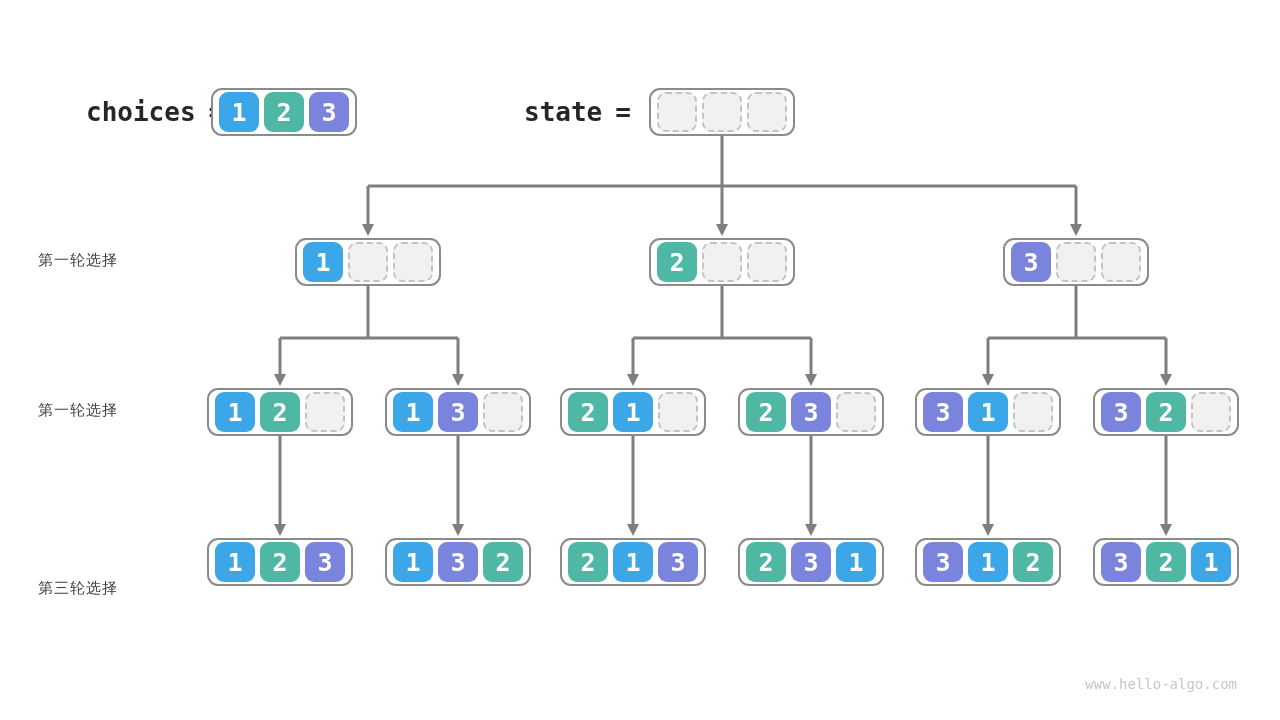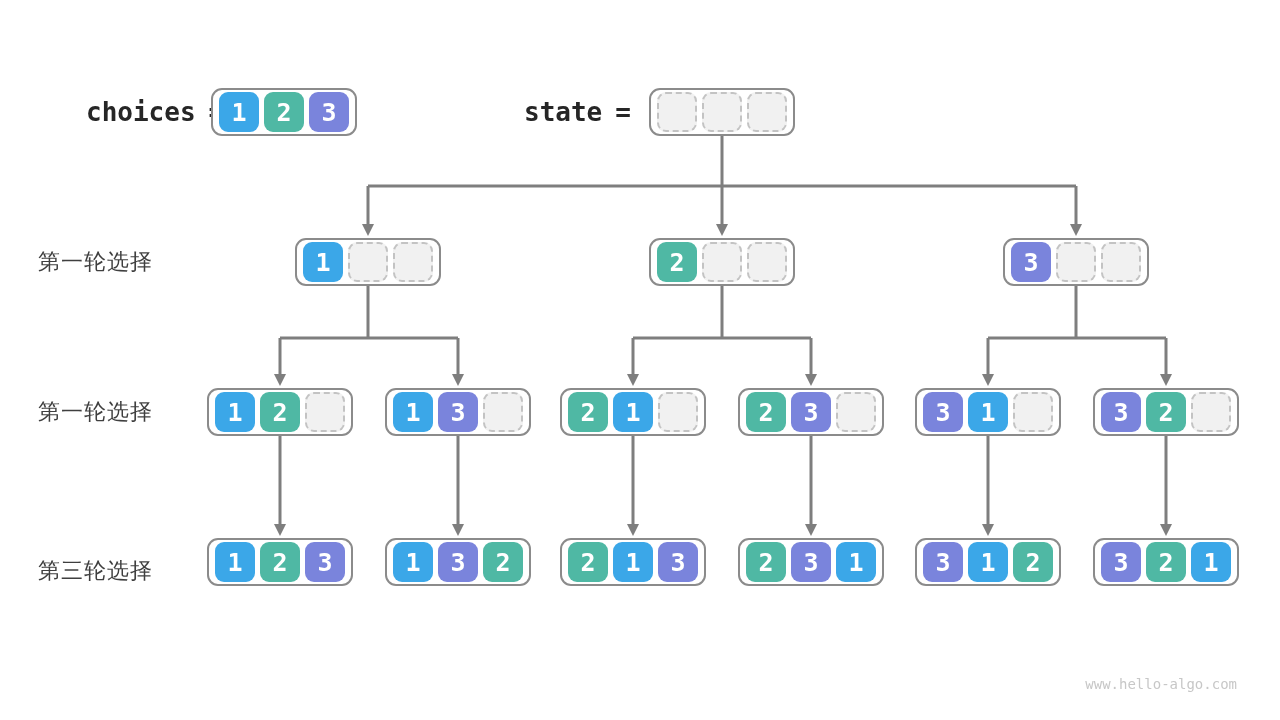--- a/index.html
+++ b/index.html
@@ -21,22 +21,22 @@
     display:flex;align-items:center;justify-content:center;gap:5px;
   }
   .cell{
     width:40px;height:40px;box-sizing:border-box;border-radius:9px;
     display:flex;align-items:center;justify-content:center;
     font-family:"DejaVu Sans Mono",monospace;font-weight:bold;
     font-size:25px;color:#ffffff;
   }
   .cell.empty{background:var(--empty-fill);border:2px dashed var(--empty-border);}
   .row-label{
-    position:absolute;left:38px;font-size:22px;line-height:30px;
-    font-weight:500;color:var(--label-text);letter-spacing:1px;
+    position:absolute;left:38px;font-size:15px;line-height:30px;
+    font-weight:500;color:var(--label-text);letter-spacing:1px;font-family:Liberation Mono, monospace;
   }
   .watermark{
     position:absolute;right:43px;top:676px;
     font-family:"DejaVu Sans Mono",monospace;font-size:14px;
     color:var(--watermark);
   }
 </style>
 </head>
 <body>
 
@@ -66,21 +66,21 @@
       <span>=</span>
   </div>
 
   <div class="code-label" style="left:524px;top:88px;">
     <span>state</span>
       <span>=</span>
   </div>
 
   <div class="row-label" style="top:247px;">第一轮选择</div>
   <div class="row-label" style="top:397px;">第一轮选择</div>
-  <div class="row-label" style="top:556px;text-align:right;">第三轮选择</div>
+  <div class="row-label" style="top:575px;text-align:right;">第三轮选择</div>
 
   <div>
       <div class="pbox" style="left: 211px; top: 88px;">
         <div class="cell filled" style="background: rgb(59, 167, 232);">1</div>
         <div class="cell filled" style="background: rgb(79, 184, 164);">2</div>
         <div class="cell filled" style="background: rgb(122, 132, 220);">3</div>
       </div>
       <div class="pbox" style="left: 649px; top: 88px;">
         <div class="cell empty"></div>
         <div class="cell empty"></div>

